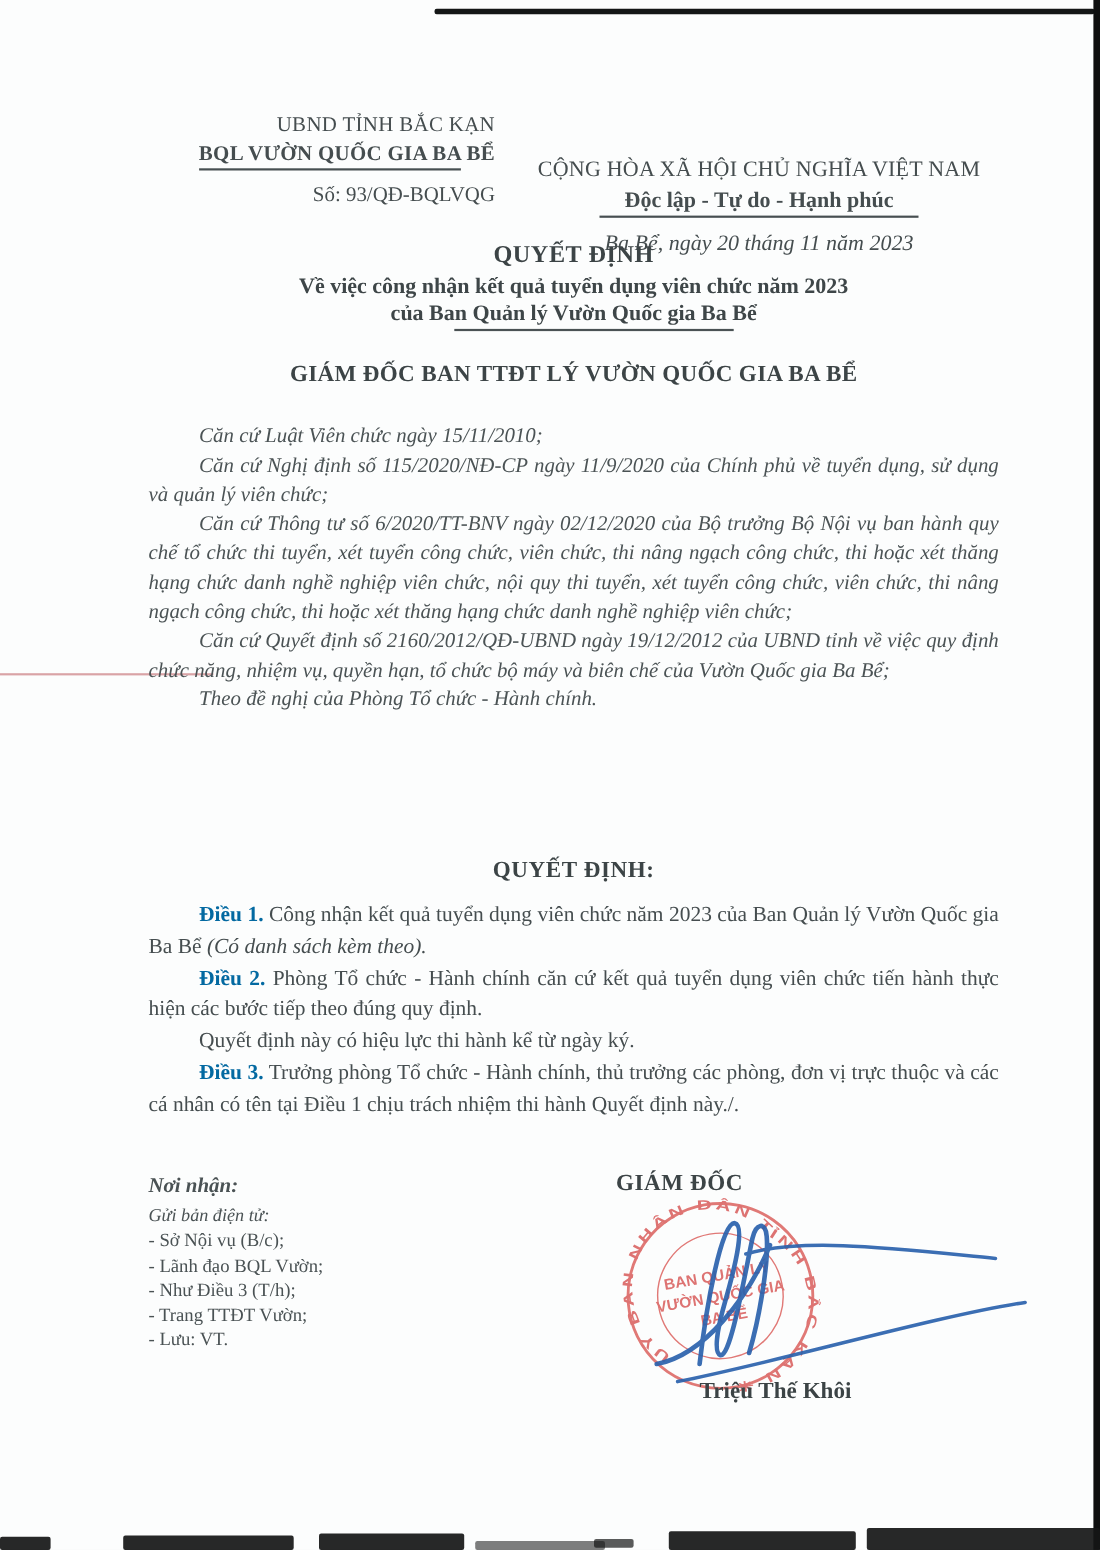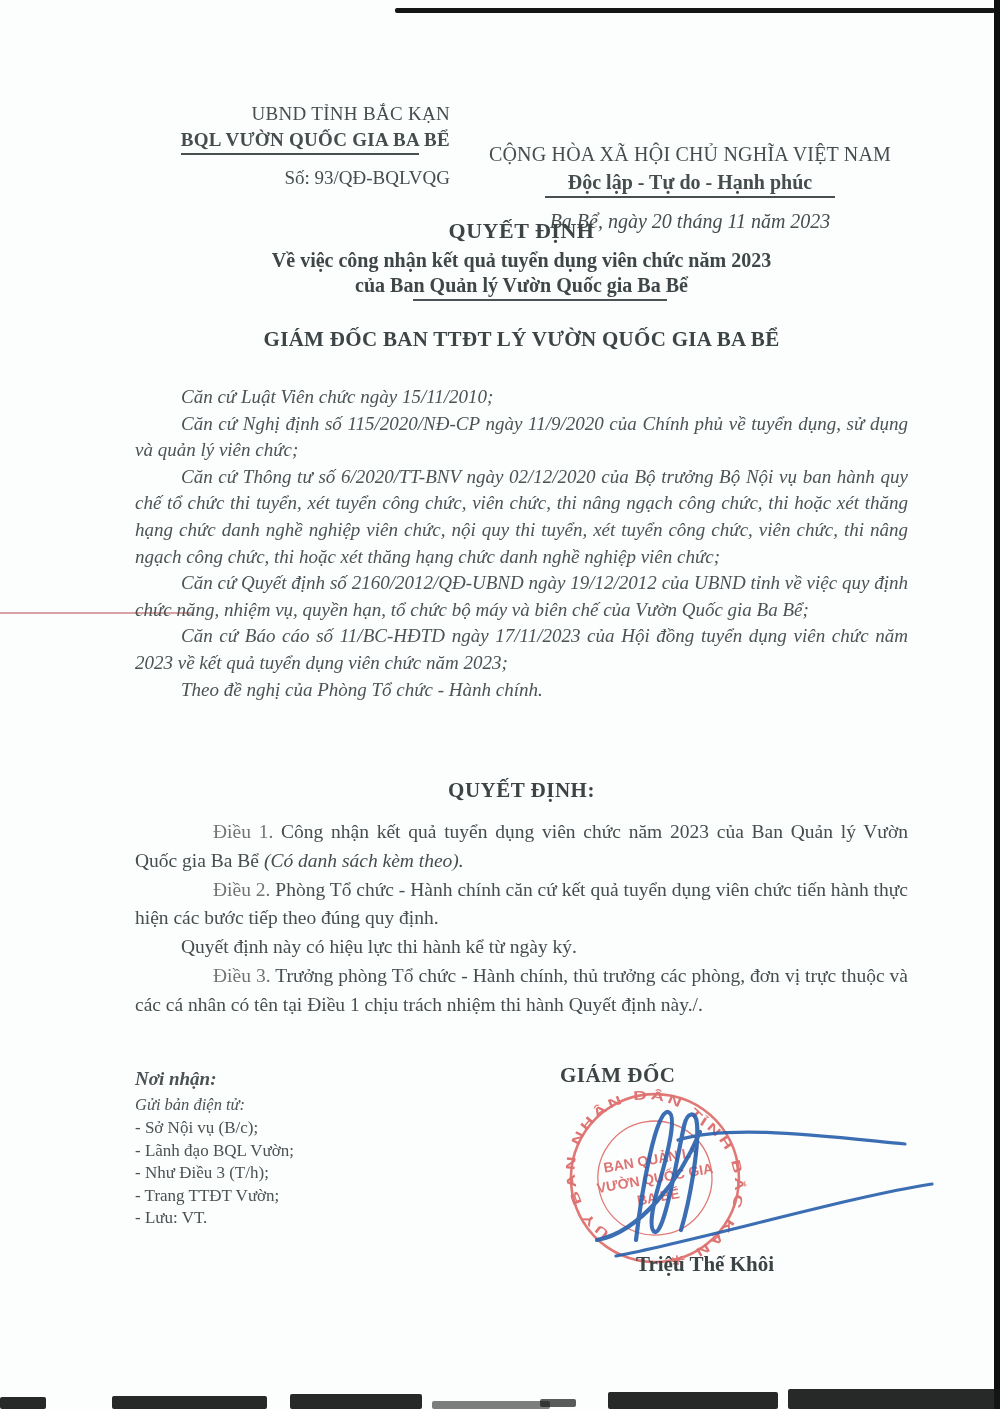--- a/index.html
+++ b/index.html
@@ -45,21 +45,21 @@
   .t-kind{font-size:22px;font-weight:bold;letter-spacing:.5px;color:#3c4446;}
   .t-subject{font-size:20px;font-weight:bold;margin-top:5px;color:#3e4648;}
   .u-subject{width:254px;transform:translateX(18px);background:#4a5254;}
   .t-issuer{font-size:21px;font-weight:bold;margin-top:26px;letter-spacing:.3px;color:#3c4446;}
   
   .preamble{position:absolute;top:384px;left:135px;width:773px;font-style:italic;font-size:19px;line-height:26.6px;text-align:justify;color:#4b5355;}
   .preamble p{margin:0;text-indent:46px;}
   .decision-heading{position:absolute;top:778px;left:135px;width:773px;text-align:center;font-size:21px;font-weight:bold;letter-spacing:.5px;color:#3c4446;}
   .articles{position:absolute;top:818px;left:135px;width:773px;font-size:19.5px;line-height:28.8px;text-align:justify;color:#454d4f;}
   .articles p{margin:0;text-indent:46px;}
-  .a-label{font-weight:normal;color:#737373;margin-left:32px;}
+  .a-label{font-weight:bold;color:#0369a1;}
   .a-italic{font-style:italic;}
   
   .recipients{position:absolute;top:1068px;left:135px;width:300px;color:#4a5254;}
   .r-heading{font-size:19px;font-weight:bold;font-style:italic;}
   .r-sub{font-size:16.5px;font-style:italic;margin-top:5px;}
   .r-items{font-size:17px;line-height:22.5px;margin-top:2px;}
   .sig-title{position:absolute;top:1063px;left:560px;width:290px;text-align:left;font-size:21px;font-weight:bold;letter-spacing:.5px;color:#3c4446;}
   .stamp-svg{position:absolute;top:1086px;left:563px;opacity:.87;transform:rotate(-10deg);}
   .sign-svg{position:absolute;top:1080px;left:560px;opacity:.92;}
   .sig-name{position:absolute;top:1252px;left:555px;width:300px;text-align:center;font-size:21px;font-weight:bold;color:#3b4345;}
@@ -102,21 +102,20 @@
     <div class="t-subject" style="margin-top:2px">của Ban Quản lý Vườn Quốc gia Ba Bể</div>
     <div class="u-bar u-subject"></div>
     <div class="t-issuer">GIÁM ĐỐC BAN TTĐT LÝ VƯỜN QUỐC GIA BA BỂ</div>
   </div>
 
   <div class="preamble">
     <p>Căn cứ Luật Viên chức ngày 15/11/2010;</p>
     <p>Căn cứ Nghị định số 115/2020/NĐ-CP ngày 11/9/2020 của Chính phủ về tuyển dụng, sử dụng và quản lý viên chức;</p>
     <p>Căn cứ Thông tư số 6/2020/TT-BNV ngày 02/12/2020 của Bộ trưởng Bộ Nội vụ ban hành quy chế tổ chức thi tuyển, xét tuyển công chức, viên chức, thi nâng ngạch công chức, thi hoặc xét thăng hạng chức danh nghề nghiệp viên chức, nội quy thi tuyển, xét tuyển công chức, viên chức, thi nâng ngạch công chức, thi hoặc xét thăng hạng chức danh nghề nghiệp viên chức;</p>
     <p>Căn cứ Quyết định số 2160/2012/QĐ-UBND ngày 19/12/2012 của UBND tỉnh về việc quy định chức năng, nhiệm vụ, quyền hạn, tổ chức bộ máy và biên chế của Vườn Quốc gia Ba Bể;</p>
-    <p>Căn cứ Báo cáo số 11/BC-HĐTD ngày 17/11/2023 của Hội đồng tuyển dụng viên chức năm 2023 về kết quả tuyển dụng viên chức năm 2023;</p>
     <p>Theo đề nghị của Phòng Tổ chức - Hành chính.</p>
   </div>
 
   <div class="decision-heading">QUYẾT ĐỊNH:</div>
 
   <div class="articles">
     <p><span class="a-label">Điều 1.</span><span> Công nhận kết quả tuyển dụng viên chức năm 2023 của Ban Quản lý Vườn Quốc gia Ba Bể </span><span class="a-italic">(Có danh sách kèm theo).</span></p>
     <p><span class="a-label">Điều 2.</span><span> Phòng Tổ chức - Hành chính căn cứ kết quả tuyển dụng viên chức tiến hành thực hiện các bước tiếp theo đúng quy định.</span></p>
     <p>Quyết định này có hiệu lực thi hành kể từ ngày ký.</p>
     <p><span class="a-label">Điều 3.</span><span> Trưởng phòng Tổ chức - Hành chính, thủ trưởng các phòng, đơn vị trực thuộc và các cá nhân có tên tại Điều 1 chịu trách nhiệm thi hành Quyết định này./.</span></p>

